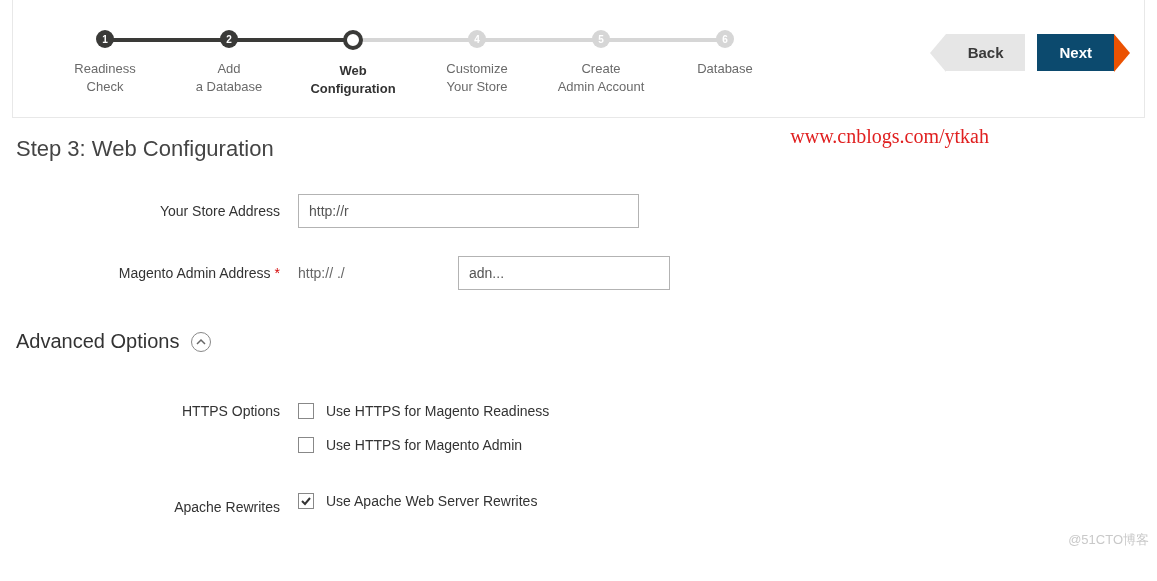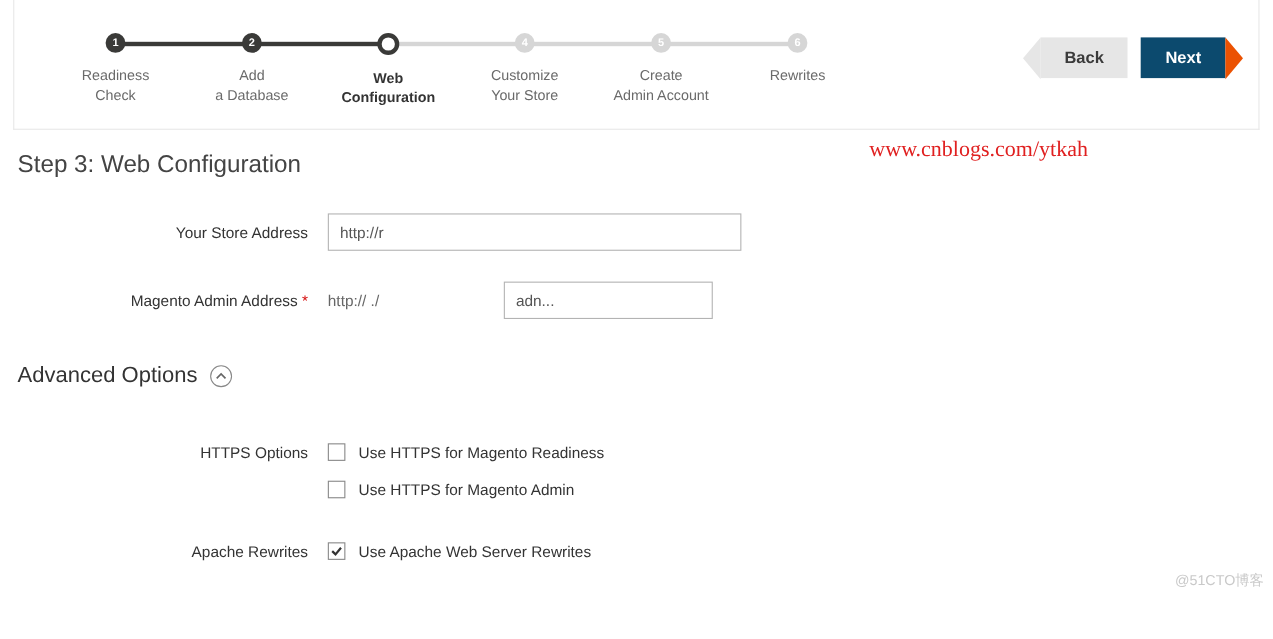--- a/index.html
+++ b/index.html
@@ -148,28 +148,28 @@
     }
     .req { color: #d40707; margin-left: 4px; }
     .text-input {
       border: 1px solid #b3b3b3;
       padding: 8px 10px;
       height: 34px;
       font-size: 14px;
       color: #555;
       font-family: inherit;
     }
-    .store-addr { width: 376px; }
+    .store-addr { width: 341px; }
     .admin-prefix {
       width: 160px;
       padding: 6px 0;
       color: #666;
       font-size: 14px;
     }
-    .admin-path { width: 190px; }
+    .admin-path { width: 212px; }
     .section-title {
       display: flex;
       align-items: center;
       gap: 12px;
       font-size: 20px;
       color: #333;
       margin: 40px 0 50px 0;
     }
     .collapse-icon {
       width: 20px; height: 20px;
@@ -248,21 +248,21 @@
         </div>
       <div class="step-line"></div>
       <div class="step-label">Create
 Admin Account</div>
     </div>
     <div class="step">
       <div class="step-circle">
           <span>6</span>
         </div>
 
-      <div class="step-label">Rewrites</div>
+      <div class="step-label">Database</div>
     </div>
   </div>
   <div class="nav-buttons">
     <div class="btn-back">Back</div>
     <div class="btn-next">Next</div>
   </div>
 </div>
 
 <div class="watermark-url">www.cnblogs.com/ytkah</div>
 
@@ -304,21 +304,21 @@
         <div class="cbx">
           
         </div>
         <span class="cbx-label">Use HTTPS for Magento Admin</span>
       </div>
     </div>
   </div>
 
   <div class="form-row" style="margin-bottom:0;">
     <div class="form-label">Apache Rewrites</div>
-    <div class="checkbox-row" style="margin-bottom:0;">
+    <div class="checkbox-row" style="margin-bottom:12px;">
       <div class="cbx checked">
         <svg viewBox="0 0 12 12">
             <path d="M2 6 L5 9 L10 3" stroke="#333" stroke-width="2" fill="none"></path>
           </svg>
       </div>
       <span class="cbx-label">Use Apache Web Server Rewrites</span>
     </div>
   </div>
 </div>
 

